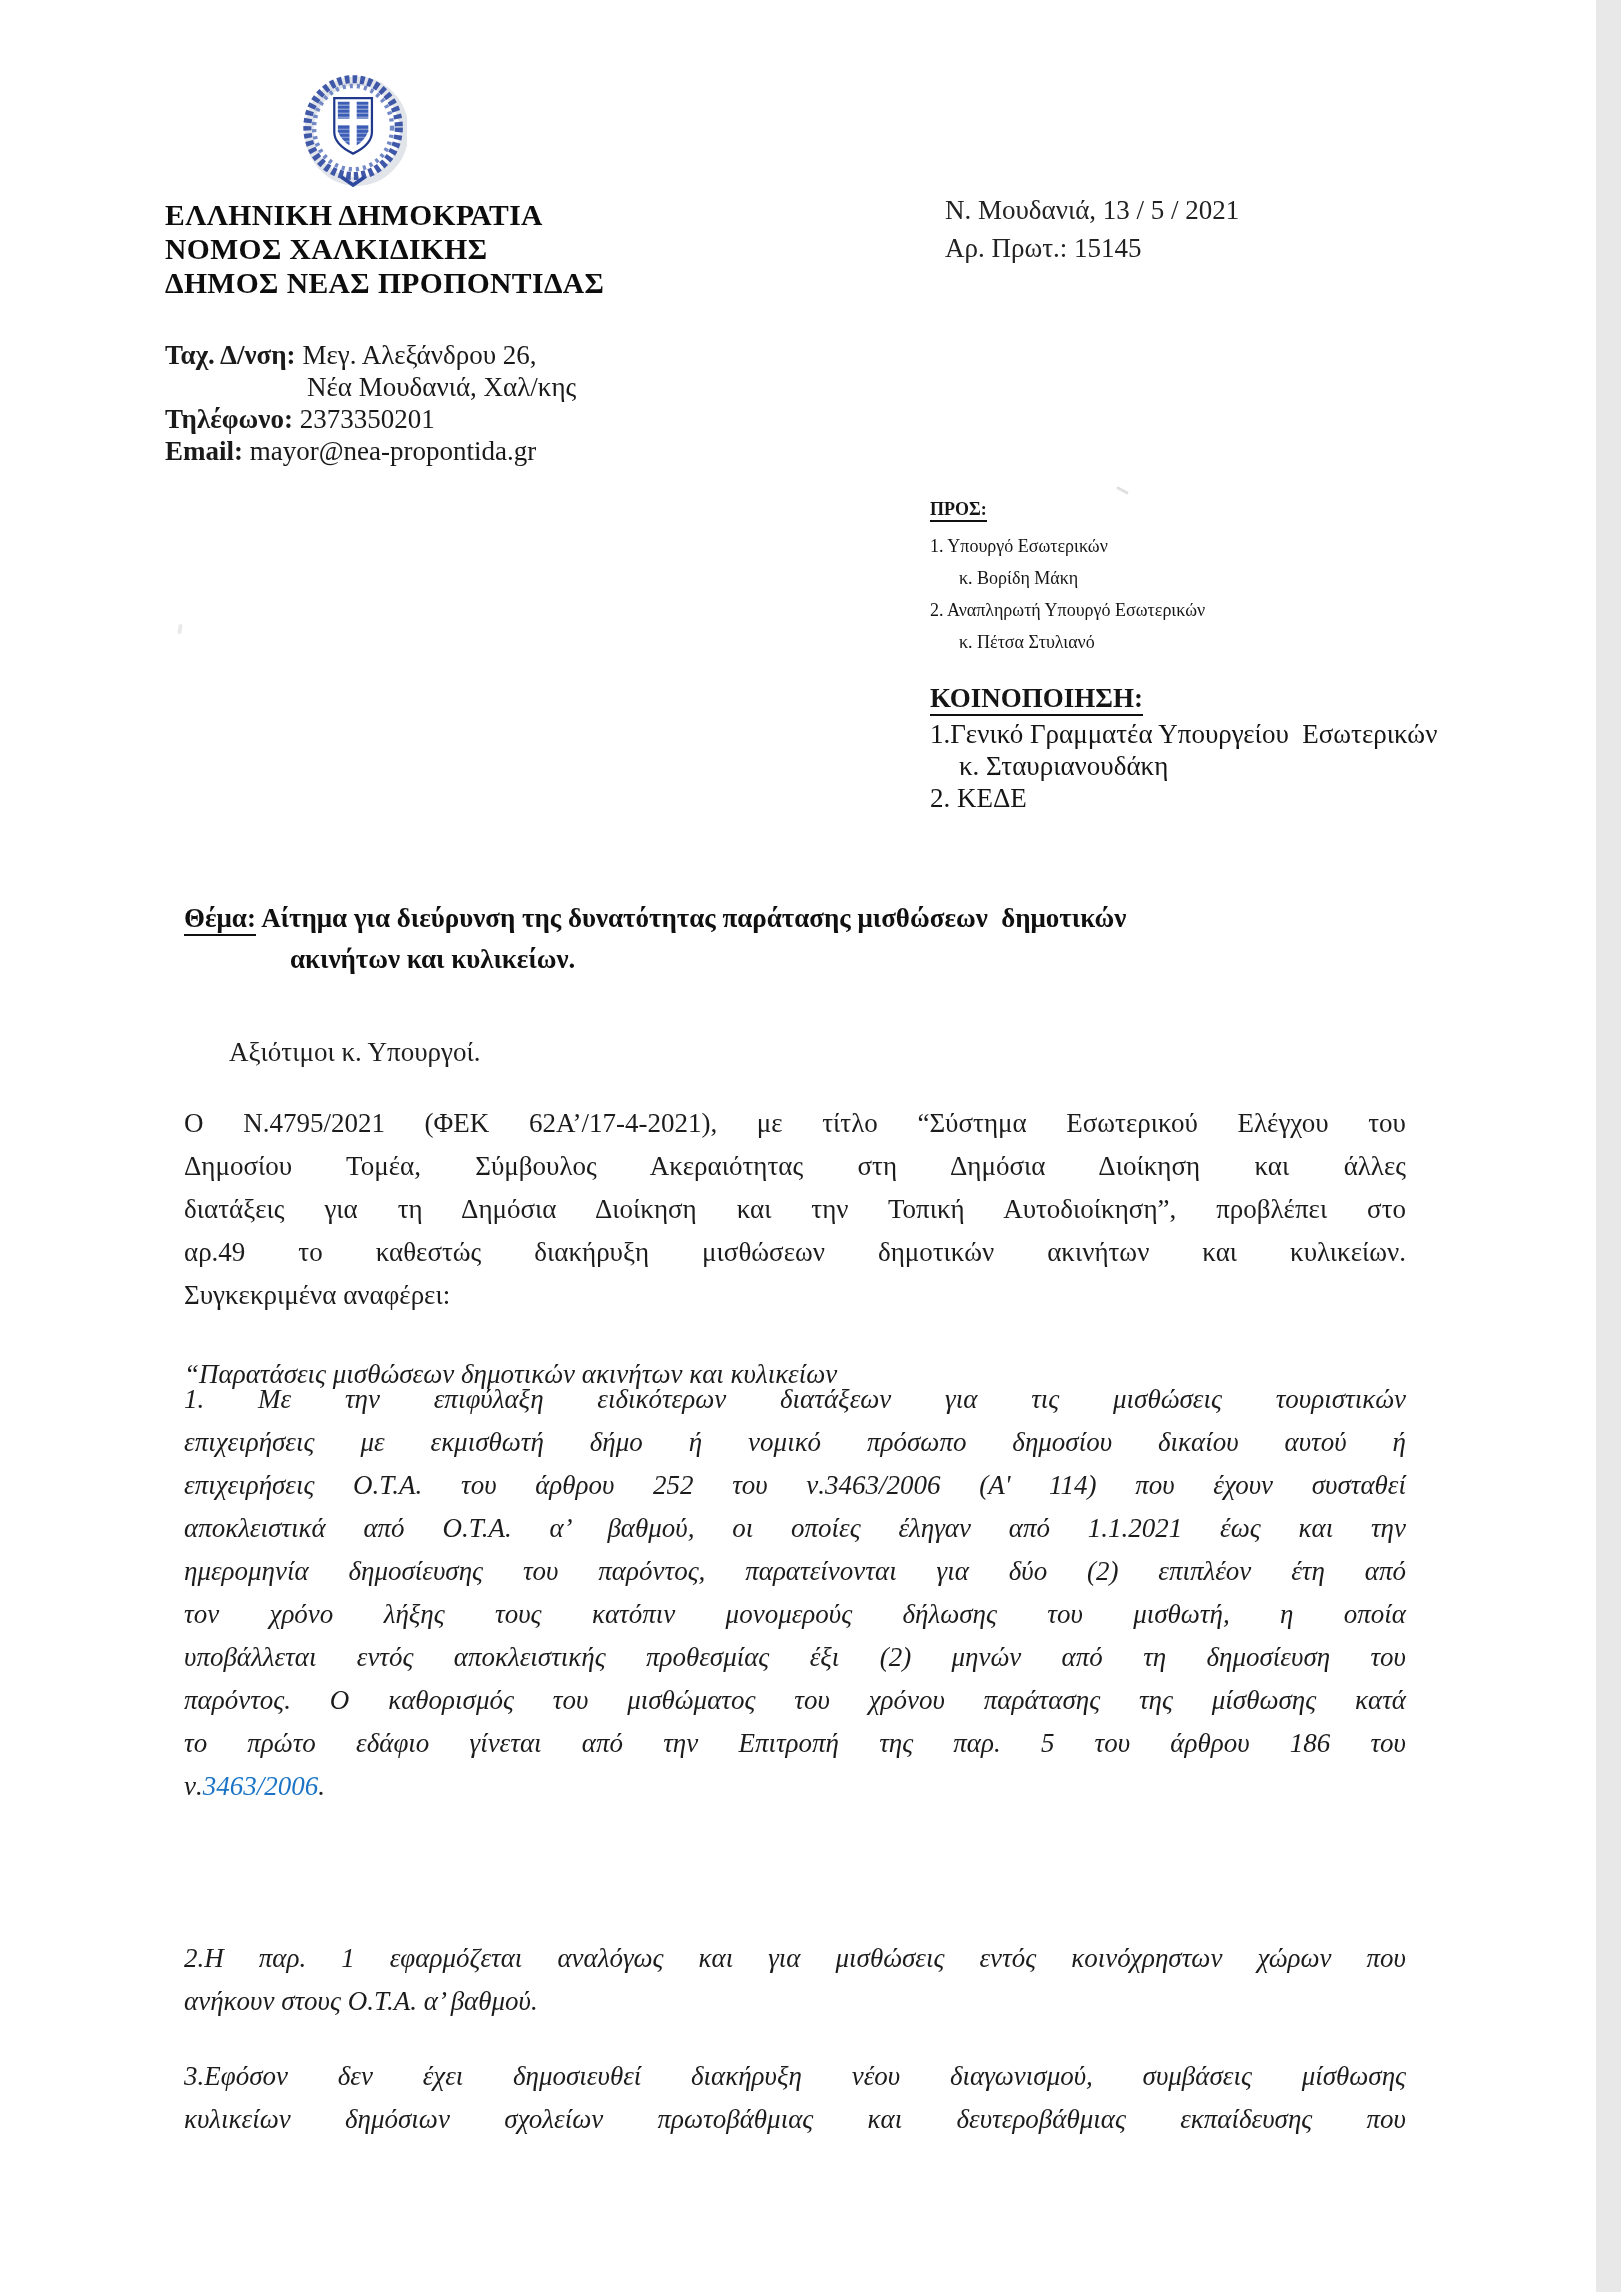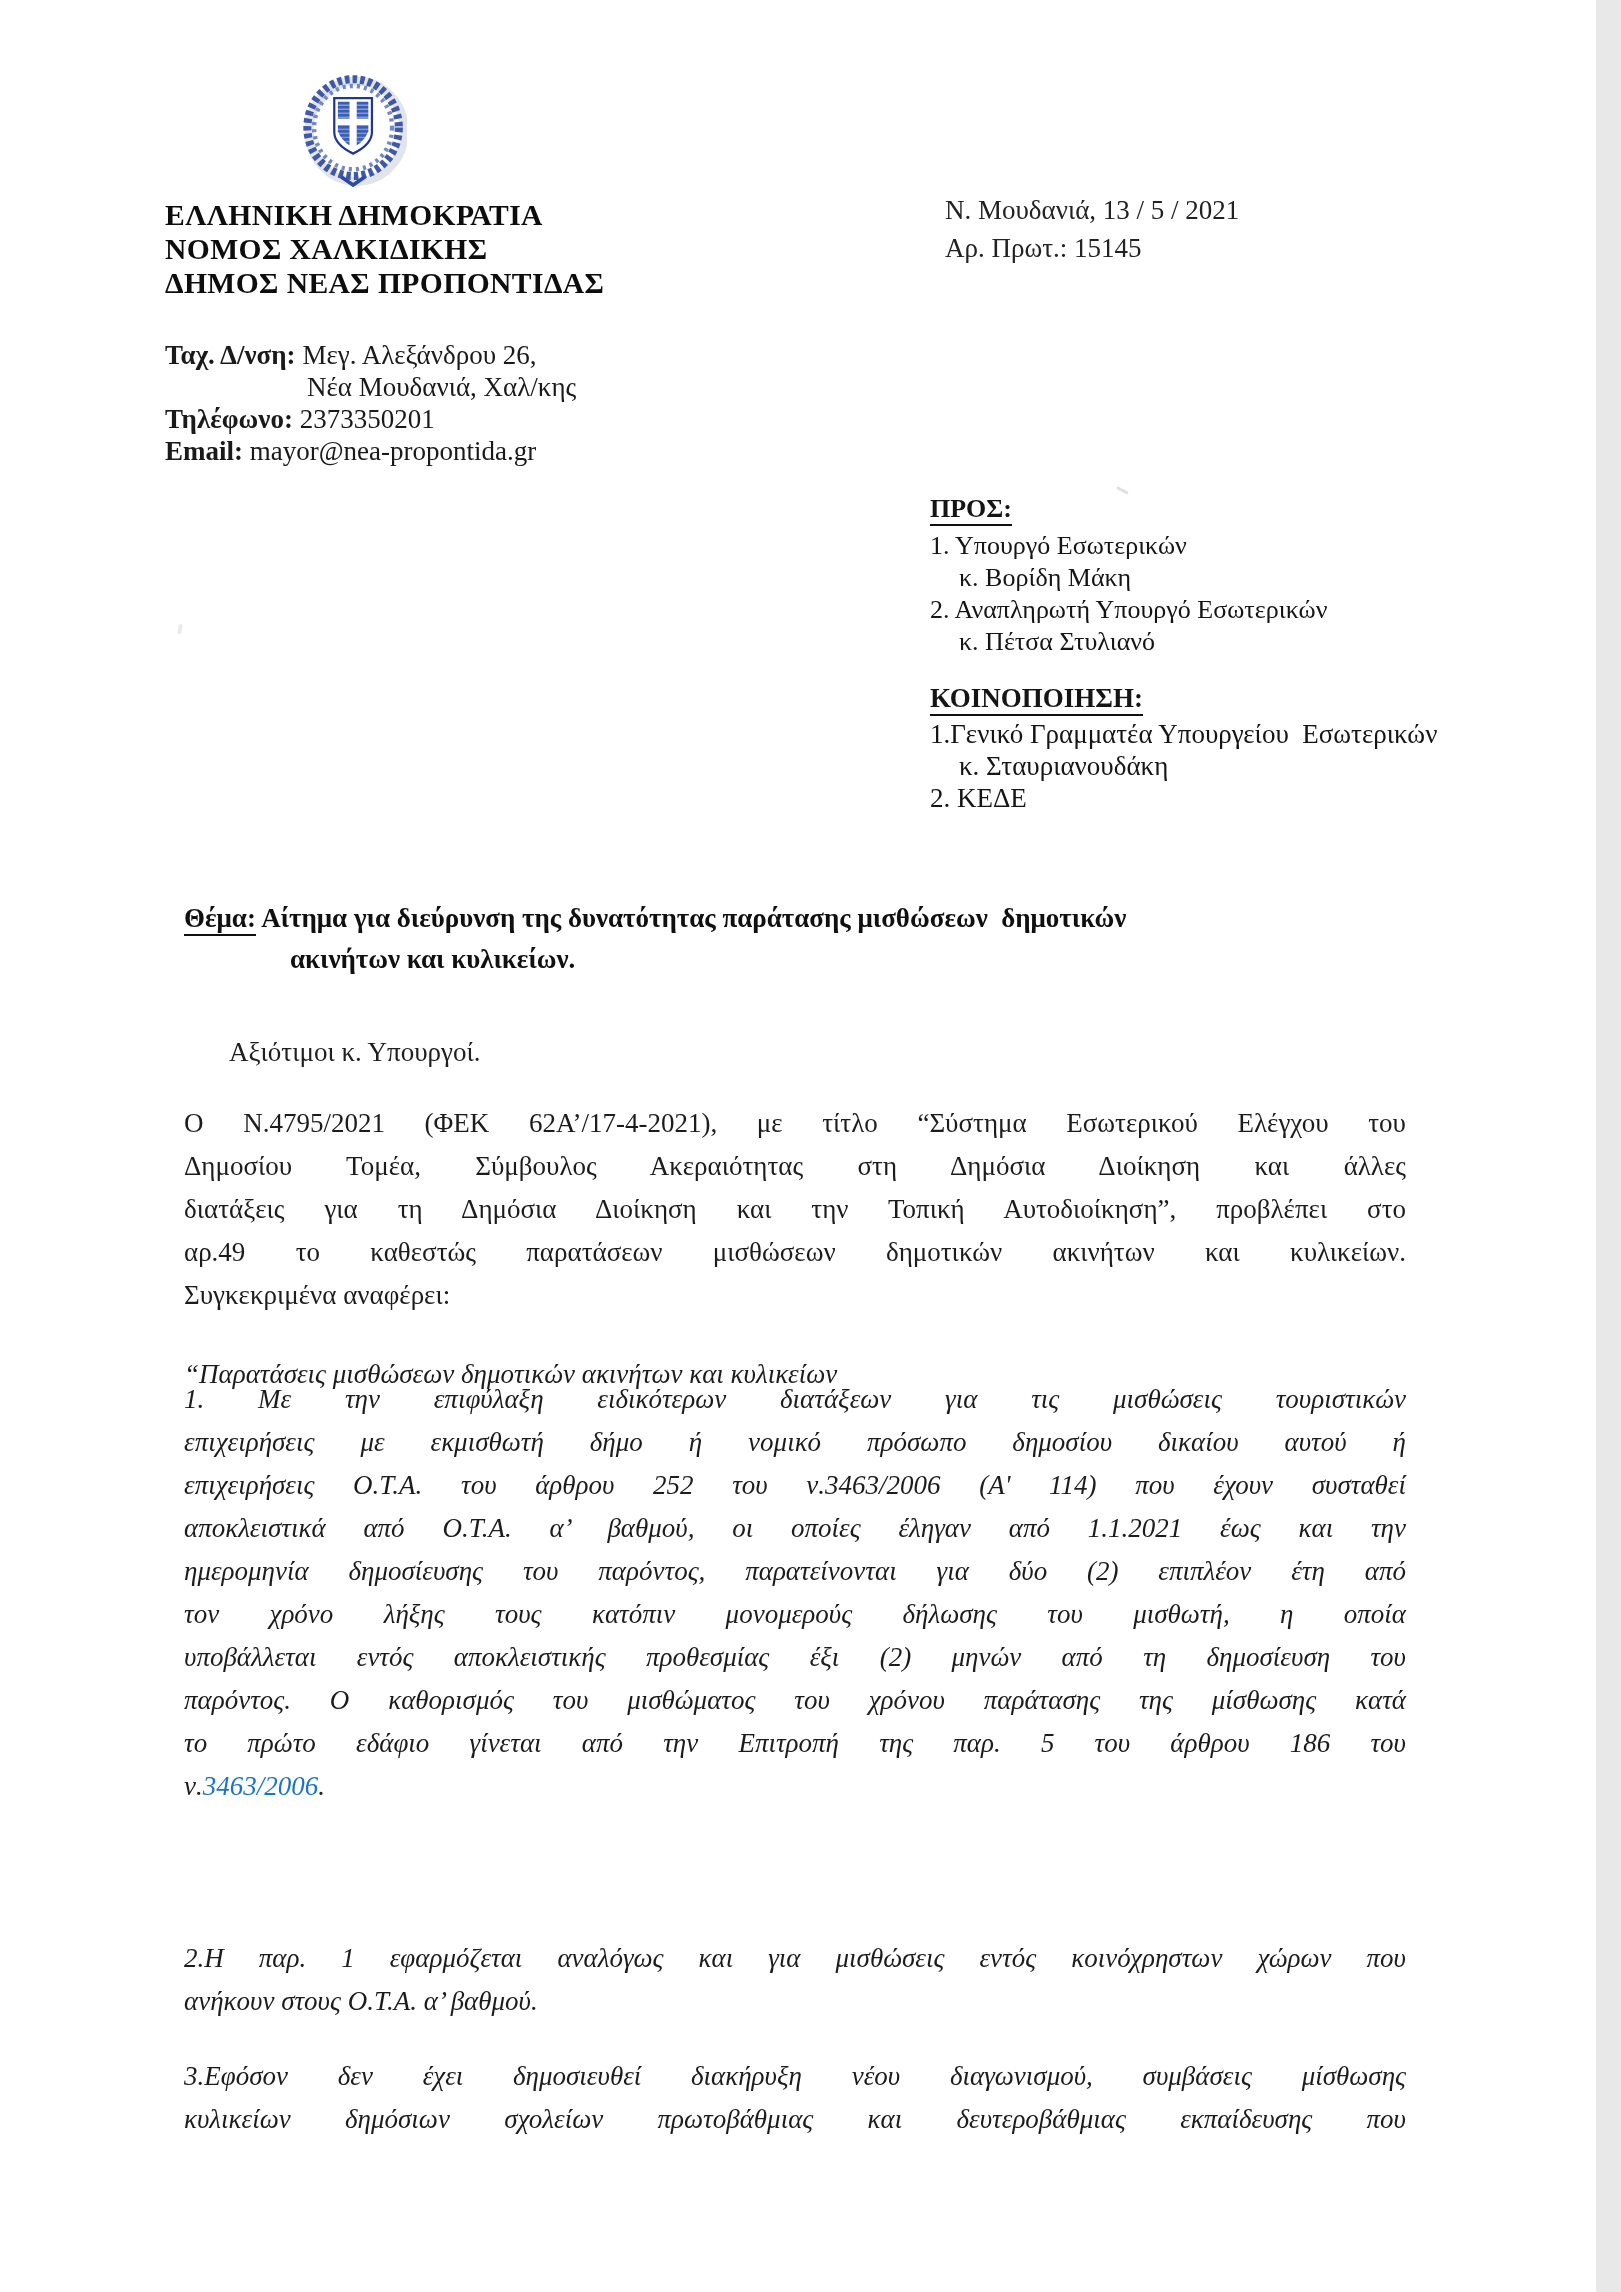--- a/index.html
+++ b/index.html
@@ -15,21 +15,21 @@
   .u{font-weight:bold;border-bottom:2.7px solid #101010;padding-bottom:0.9px;}
 
   
   .emblem{left:301px;top:72px;width:106px;height:122px;}
   .org{left:165px;top:198px;font-size:29.6px;line-height:34px;font-weight:bold;color:#0d0d0d;letter-spacing:0.4px;}
   .dateblk{left:945px;top:191px;font-size:27px;line-height:38px;color:#222;}
   .contact{left:165px;top:339px;font-size:27px;line-height:32px;color:#1a1a1a;}
   .contact .ind{padding-left:142px;}
 
   
-  .toblk{left:930px;top:493px;font-size:26px;line-height:32px;color:#151515;}
+  .toblk{left:930px;top:493px;font-size:18px;line-height:32px;color:#151515;}
   .ccblk{left:930px;top:682px;font-size:27px;line-height:32px;color:#151515;}
   .toblk .ind,.ccblk .ind{padding-left:29px;}
   .toblk .line:nth-child(2){margin-top:4.5px;}
   .ccblk .line:nth-child(2){margin-top:3.6px;}
 
   
   .subject{left:184px;top:898px;width:1222px;font-size:27px;line-height:41px;font-weight:bold;color:#101010;}
   .subject .ind{padding-left:106px;}
 
   
@@ -113,21 +113,21 @@
       <div class="line"><span class="u">Θέμα:</span><span class=""> Αίτημα για διεύρυνση της δυνατότητας παράτασης μισθώσεων&nbsp; δημοτικών</span></div>
       <div class="line ind">ακινήτων και κυλικείων.</div>
     </div>
 
   <div class="abs greeting">Αξιότιμοι κ. Υπουργοί.</div>
 
   <div class="abs bodypara intro">
       <div class="line just">Ο Ν.4795/2021 (ΦΕΚ 62Α’/17-4-2021), με τίτλο “Σύστημα Εσωτερικού Ελέγχου του</div>
       <div class="line just">Δημοσίου Τομέα, Σύμβουλος Ακεραιότητας στη Δημόσια Διοίκηση και άλλες</div>
       <div class="line just">διατάξεις για τη Δημόσια Διοίκηση και την Τοπική Αυτοδιοίκηση”, προβλέπει στο</div>
-      <div class="line just">αρ.49 το καθεστώς παρατάσεων μισθώσεων δημοτικών ακινήτων και κυλικείων.</div>
+      <div class="line just">αρ.49 το καθεστώς διακήρυξη μισθώσεων δημοτικών ακινήτων και κυλικείων.</div>
       <div class="line">Συγκεκριμένα αναφέρει:</div>
     </div>
 
   <div class="abs bodypara italic qtitle">
       <div class="line">“Παρατάσεις μισθώσεων δημοτικών ακινήτων και κυλικείων</div>
     </div>
 
   <div class="abs bodypara italic qp1">
       <div class="line just">1. Με την επιφύλαξη ειδικότερων διατάξεων για τις μισθώσεις τουριστικών</div>
       <div class="line just">επιχειρήσεις με εκμισθωτή δήμο ή νομικό πρόσωπο δημοσίου δικαίου αυτού ή</div>

